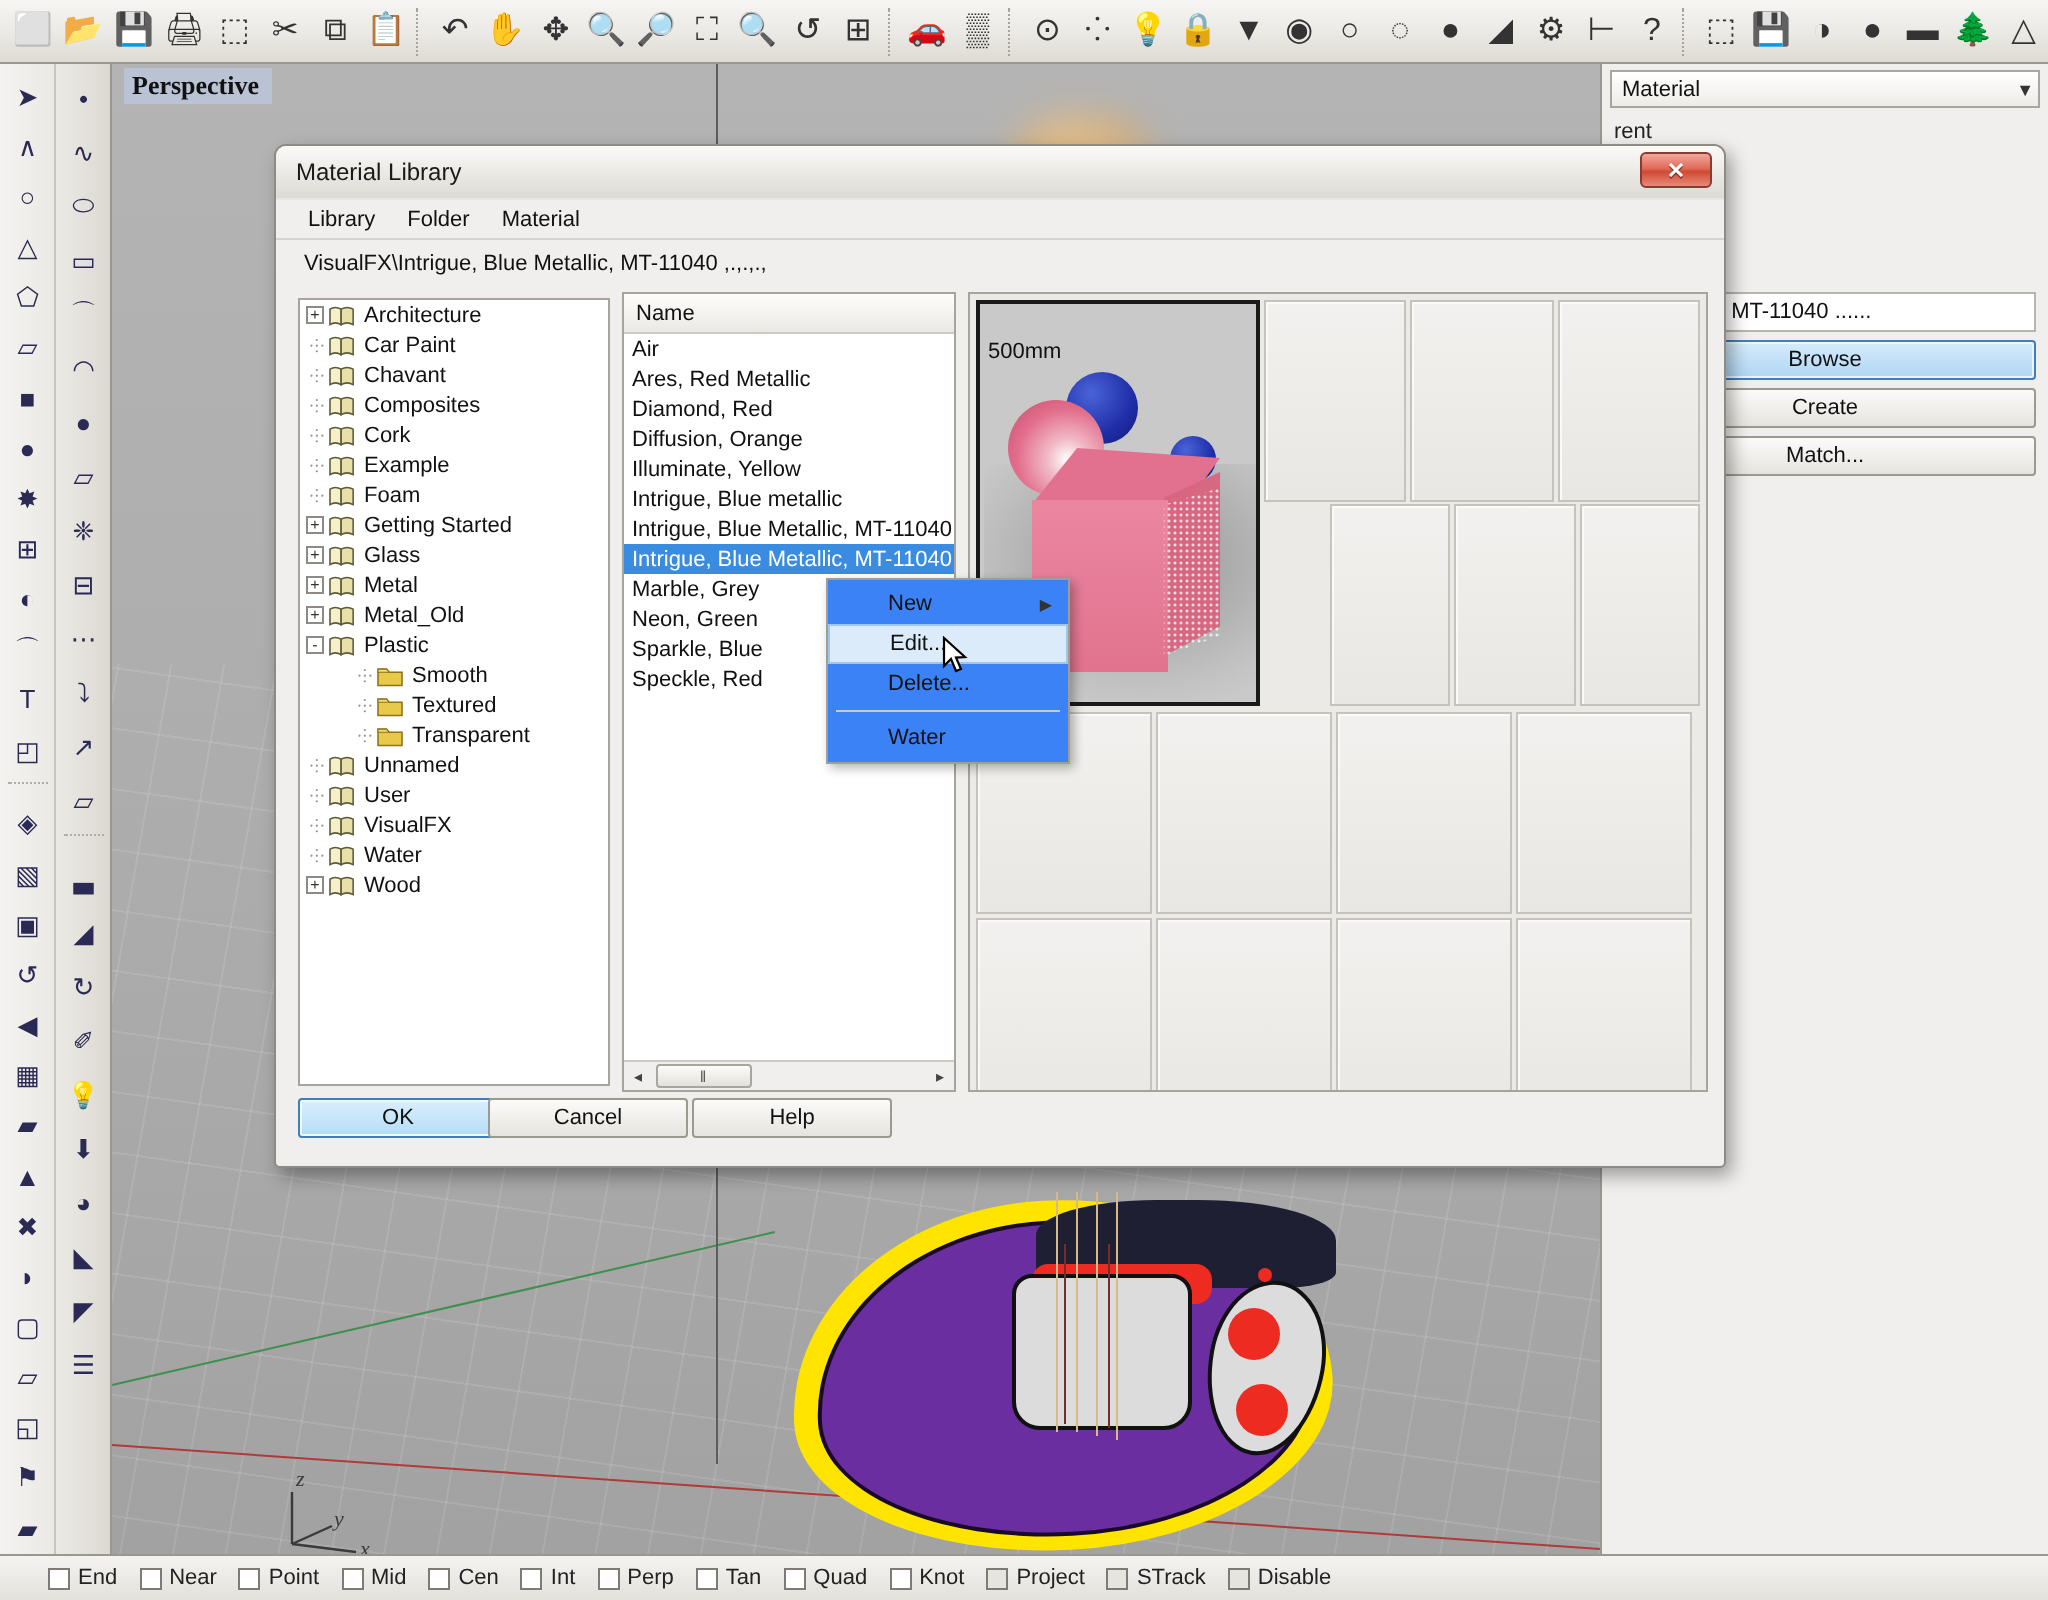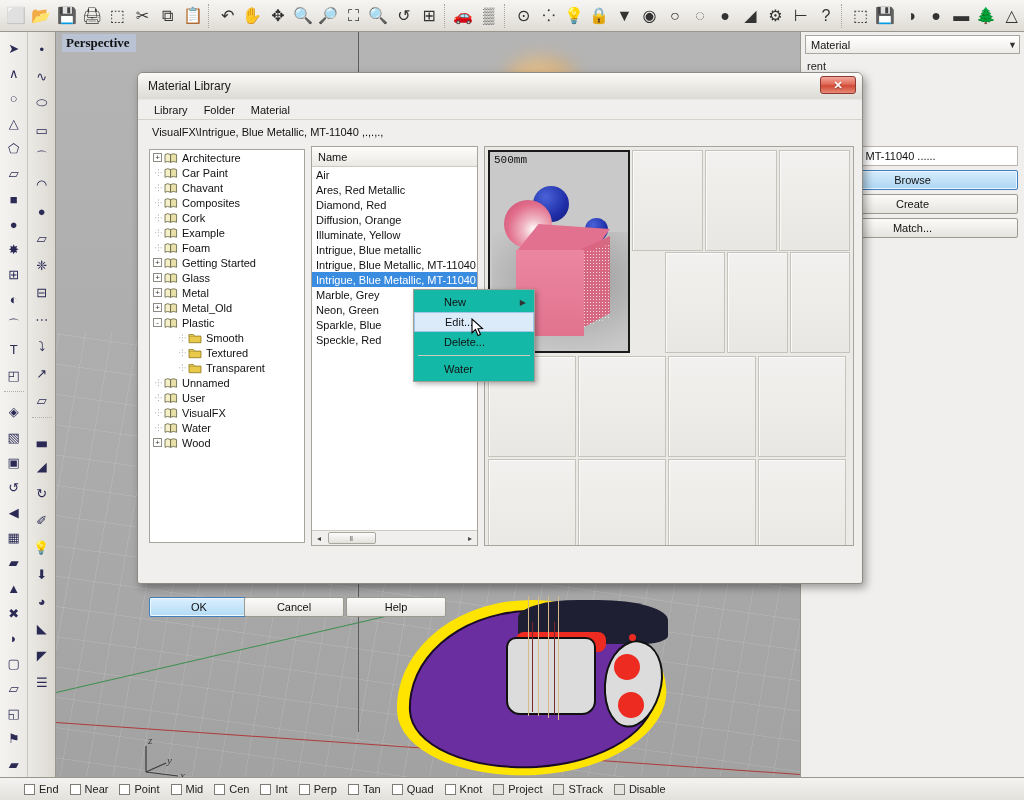--- a/index.html
+++ b/index.html
@@ -268,22 +268,22 @@
     width:88px; height:101px; margin:1px;
     border:1px solid #c6c3bc;
     background: linear-gradient(to bottom,#f2f1ef,#e9e7e3);
     box-shadow: inset 1px 1px 0 #fafaf9;
   }
   .tg-cell.preview {
     width:175px; height:203px; border:2px solid #1a1a1a; padding:0;
     background:#c9c9c9; position:relative; overflow:hidden; box-shadow:none;
   }
   #preview-scale {
-    position:absolute; left:4px; top:2px; font-size:11px; color:#111; z-index:4;
-    font-family:Liberation Mono, monospace;
+    position:absolute; left:4px; top:18px; font-size:11px; color:#111; z-index:4;
+    font-family:Liberation Sans, sans-serif;
   }
   .pv-sphere-pink {
     position:absolute; left:14px; top:48px; width:48px; height:48px; border-radius:50%;
     background: radial-gradient(circle at 62% 62%, #ffffff 0%, #f0b8c4 25%, #e26e8c 60%, #c74a6d 100%);
   }
   .pv-sphere-blue1 {
     position:absolute; left:43px; top:34px; width:36px; height:36px; border-radius:50%;
     background: radial-gradient(circle at 35% 30%, #4a63d8 0%, #1f2ea8 60%, #101b74 100%);
   }
   .pv-sphere-blue2 {
@@ -318,32 +318,32 @@
     background-size: 3px 3px;
     clip-path: polygon(22% 10%, 100% 0%, 100% 88%, 22% 100%);
   }
 
   #dlg-footer { position:absolute; left:0; bottom:0; width:726px; height:42px; }
   .dlg-btn {
     position:absolute; top:8px; width:100px; height:20px;
     border:1px solid #9c998f; border-radius:2px;
     background: linear-gradient(to bottom,#fbfbfa,#e6e4df);
     display:flex; align-items:center; justify-content:center;
-    font-size:11px; color:#111;margin-top:48px;
+    font-size:11px; color:#111;
   }
   .dlg-btn.primary {
     border-color:#3f7fbf;
     background: linear-gradient(to bottom,#dbefff,#b3dcf6);
     box-shadow: inset 0 0 0 1px #f0f9ff;
   }
 
   
   #ctxmenu {
     position:absolute; left:413px; top:289px; width:122px; height:93px;
-    background:#14b8a6; border:1px solid #a09d96;
+    background:#3b82f6; border:1px solid #a09d96;
     box-shadow: 2px 2px 5px rgba(0,0,0,0.3);
     padding: 2px 0;
   }
   .ctx-item {
     height:20px; display:flex; align-items:center; padding-left:30px;
     font-size:11px; color:#111; position:relative;
   }
   .ctx-item.hl { background:#dcebfa; border:1px solid #9fc5e8; height:20px; }
   .ctx-item .submark { position:absolute; right:8px; font-size:8px; color:#333; }
   .ctx-sep { height:1px; margin: 3px 4px; background:#cdcac3; }

